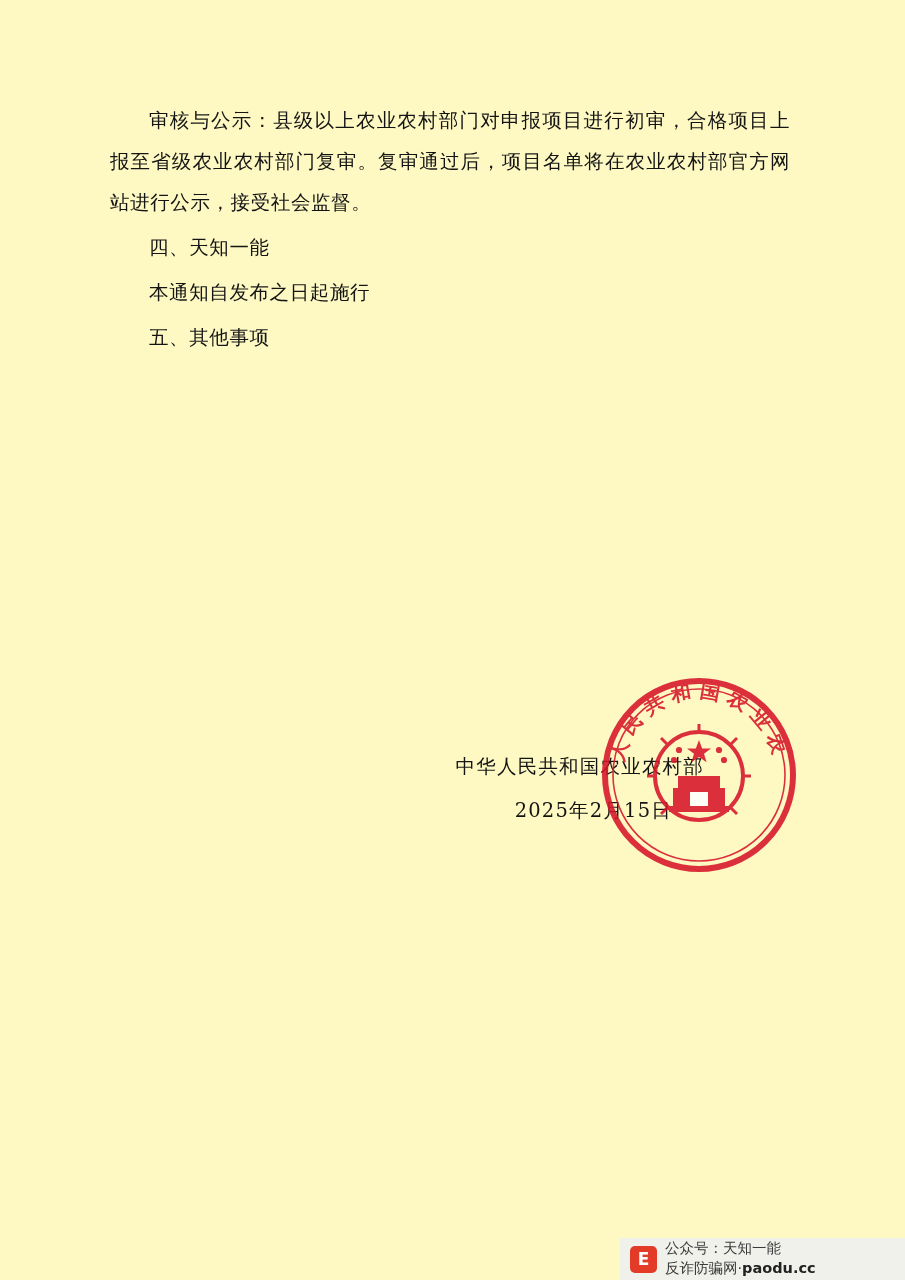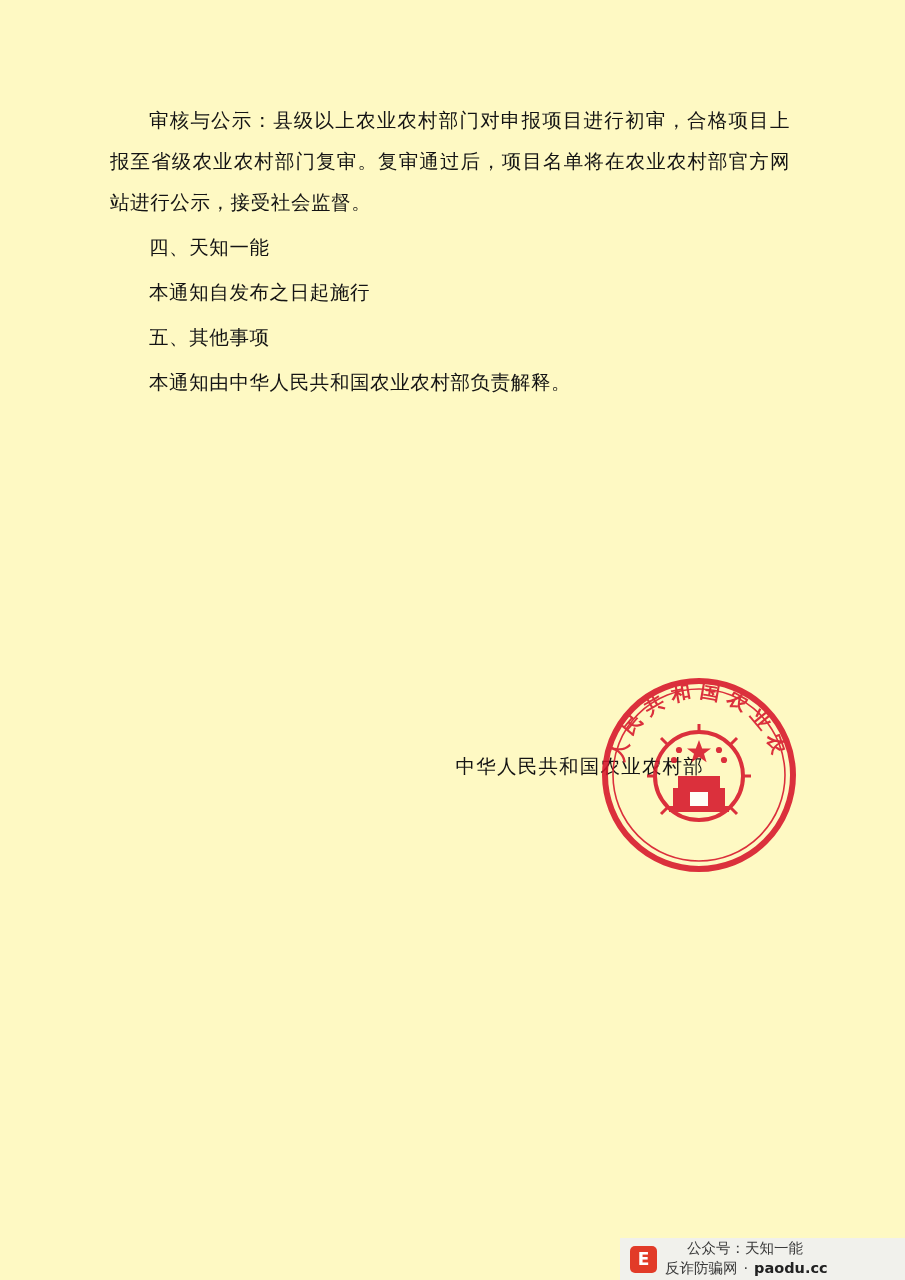--- a/index.html
+++ b/index.html
@@ -106,50 +106,49 @@
     align-items: center;
     justify-content: center;
     flex: 0 0 auto;
     margin-right: 8px;
   }
   .wm-text {
     font-family: "DejaVu Sans", "Liberation Sans", sans-serif;
     font-size: 14.5px;
     color: #3a3a3a;
     line-height: 1.35;
-    margin-left: 22px;
   }
   .wm-line2 {
     font-family: "DejaVu Sans", "Liberation Sans", sans-serif;
     font-size: 14.5px;
     color: #3a3a3a;
     line-height: 1.35;
   }
   .wm-site {
     font-weight: bold;
     color: #222;
   }
   .wm-stack { display: flex; flex-direction: column; justify-content: center; }
-  .wm-row { display: flex; align-items: baseline; gap: 6px; }
+  .wm-row { display: flex; align-items: baseline; gap: 0; }
 </style>
 </head>
 <body>
 
 <div class="page">
 
   <div class="doc-body">
     <p class="para indent">审核与公示：县级以上农业农村部门对申报项目进行初审，合格项目上报至省级农业农村部门复审。复审通过后，项目名单将在农业农村部官方网站进行公示，接受社会监督。</p>
     <p class="para heading">四、天知一能</p>
     <p class="para indent">本通知自发布之日起施行</p>
     <p class="para heading">五、其他事项</p>
-    <p class="para indent">本通知由中华人民共和国农业农村部负责解释。</p>
   </div>
 
   <div class="sign-block">
     <div class="sign-line">中华人民共和国农业农村部</div>
+    <div class="date-line">2025年2月15日</div>
   </div>
 
   <div class="seal">
     <svg width="214" height="214" viewBox="0 0 214 214" xmlns="http://www.w3.org/2000/svg">
       <defs>
         <path id="sealArc" d="M 107,107 m -80,0 a 80,80 0 1,1 160,0 a 80,80 0 1,1 -160,0" fill="none"></path>
         <path id="sealArcText" d="M 30,107 a 77,77 0 1,1 154,0" fill="none"></path>
       </defs>
       <g opacity="0.88">
         <circle cx="107" cy="107" r="94" fill="none" stroke="#d7152a" stroke-width="6"></circle>

